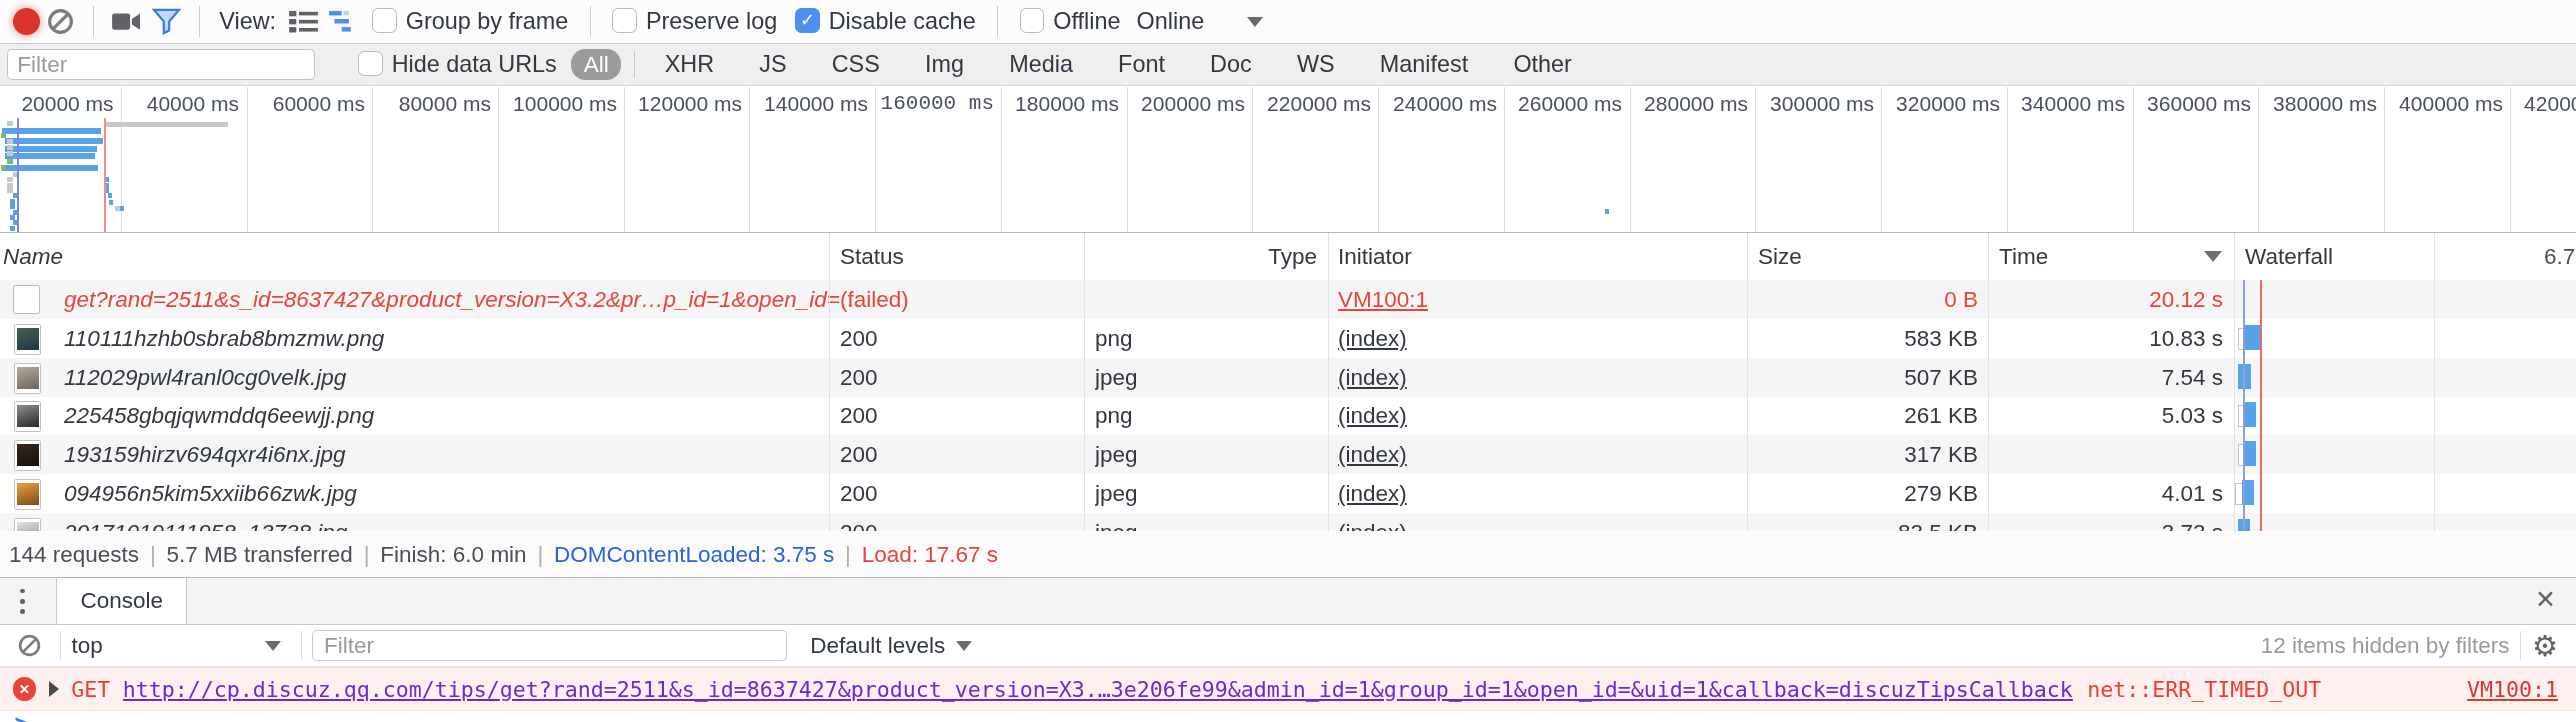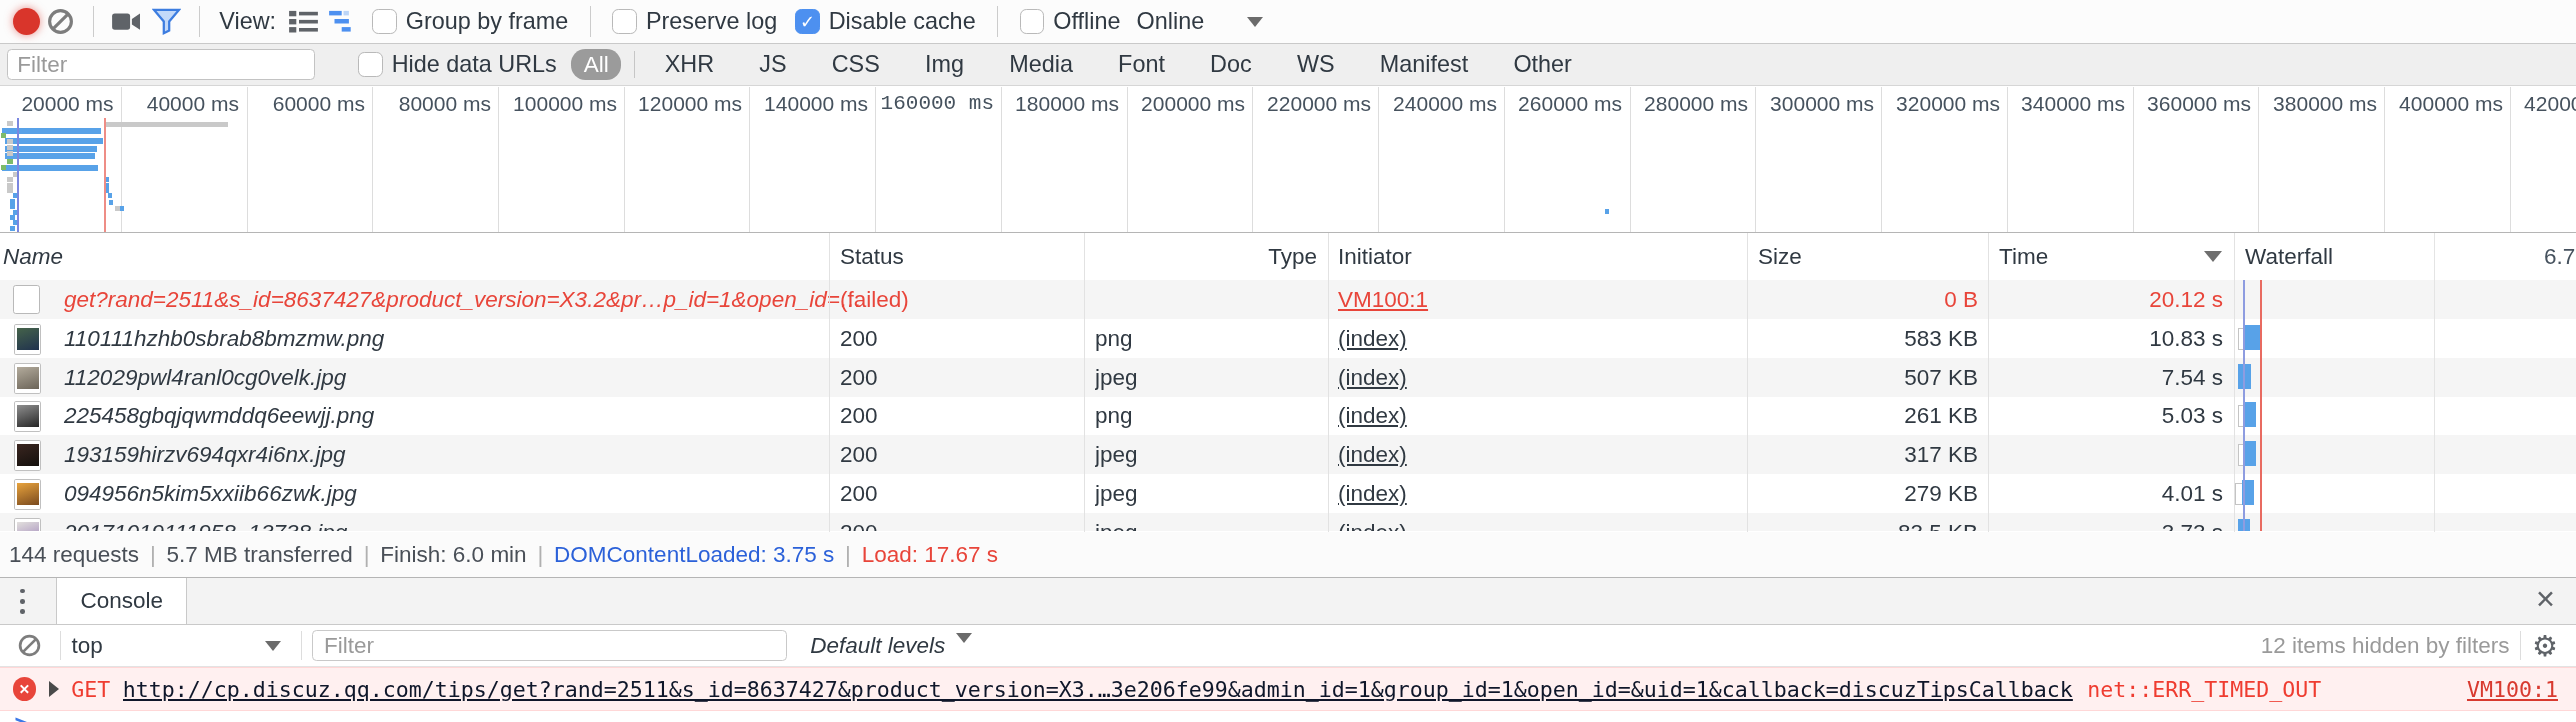--- a/index.html
+++ b/index.html
@@ -6,21 +6,21 @@
   #app{position:relative;width:2576px;height:723px;overflow:hidden;background:#fff;
        font-family:"Liberation Sans","DejaVu Sans",sans-serif;color:#303942;}
   .abs{position:absolute;}
   
   #toolbar{left:0;top:0;width:2576px;height:43px;background:#fcfcfc;border-bottom:0.9px solid #c9c9c9;
            display:flex;align-items:center;}
   .tsep{width:0.9px;height:31px;background:#ccc;margin:0 12.6px;}
   .icon-btn{display:flex;align-items:center;justify-content:center;height:40px;min-width:40px;}
   #rec-dot{width:27px;height:27px;border-radius:50%;background:#d9352b;box-shadow:0 0 9px rgba(217,53,43,.55);margin-left:12.6px;}
   .tlabel{font-size:23.4px;color:#303942;margin:0 7.2px;white-space:nowrap;}
-  .cb{display:flex;align-items:center;margin:7px 9px;white-space:nowrap;}
+  .cb{display:flex;margin:7px 9px;white-space:nowrap;}
   .cbbox{width:22.5px;height:22.5px;border:1.8px solid #b9b9b9;border-radius:6.3px;background:#fff;margin-right:9px;
          display:flex;align-items:center;justify-content:center;font-size:18px;color:#fff;flex:0 0 auto;}
   .cb.checked .cbbox{background:#4d90f0;border-color:#4d90f0;}
   .cb.checked .cbbox::after{content:"✓";font-weight:bold;}
   .cblabel{font-size:23.4px;color:#303942;}
   .dd-arrow{width:0;height:0;border-left:8px solid transparent;border-right:8px solid transparent;
             border-top:10.8px solid #6b6b6b;margin:0 9px;}
   
   #filterbar{left:0;top:44px;width:2576px;height:41px;background:#efefef;border-bottom:0.9px solid #d6d6d6;
              display:flex;align-items:center;}
@@ -70,34 +70,34 @@
   #console-tab{position:absolute;left:56px;top:0;height:46px;padding:0 23.4px;background:#fff;
      border-left:0.9px solid #c9c9c9;border-right:0.9px solid #c9c9c9;line-height:46px;font-size:22.5px;color:#303942;}
   #drawer-close{position:absolute;right:20px;top:7.2px;font-size:25px;color:#5f6368;}
   #console-toolbar{left:0;top:625px;width:2576px;height:41px;background:#fff;border-bottom:0.9px solid #e3e3e3;
                    display:flex;align-items:center;}
   .csep{width:0.9px;height:29px;background:#ddd;margin:0 10.8px;}
   #ctx-select{display:flex;align-items:center;font-size:22.5px;color:#303942;}
   #console-filter-input{width:451px;height:29px;border:0.9px solid #c9c9c9;border-radius:4.5px;font-size:22.5px;
       padding:0 10.8px;color:#303942;font-family:inherit;}
   #console-filter-input::placeholder{color:#9a9a9a;}
-  #levels{display:flex;align-items:flex-start;font-size:22.5px;color:#303942;margin-left:23.4px;font-style:italic;}
+  #levels{display:flex;align-items:center;font-size:22.5px;color:#303942;margin-left:23.4px;}
   #hidden-status{margin-left:auto;font-size:22.5px;color:#9a9a9a;}
   #gear-icon{font-size:29px;color:#5f6368;margin:0 18px 0 0;}
   
   #console-msg{left:0;top:667px;width:2576px;height:42px;background:#fff0f0;border-top:0.9px solid #ffd7d7;
       border-bottom:0.9px solid #ffd7d7;display:flex;align-items:center;
       font-family:"DejaVu Sans Mono","Liberation Mono",monospace;font-size:21.6px;}
   #err-badge{width:23.4px;height:23.4px;border-radius:50%;background:#e8453a;color:#fff;font-size:13.5px;font-weight:bold;
       display:flex;align-items:center;justify-content:center;margin:0 12.6px 0 12.6px;flex:0 0 auto;
       font-family:"Liberation Sans",sans-serif;}
   #err-expand{width:0;height:0;border-top:8px solid transparent;border-bottom:8px solid transparent;
       border-left:10.8px solid #4a4a4a;margin-right:12.6px;flex:0 0 auto;}
   .err-method{color:#ef3c30;margin-right:12.6px;}
-  .err-url{color:#0f172a;text-decoration:underline;white-space:nowrap;overflow:hidden;}
+  .err-url{color:#6d28d9;text-decoration:underline;white-space:nowrap;overflow:hidden;}
   .err-text{color:#ef3c30;margin-left:14.4px;white-space:nowrap;}
   .err-src{margin-left:auto;margin-right:18px;color:#d83a2f;text-decoration:underline;}
   #prompt{left:0;top:710px;width:2576px;height:12.6px;overflow:hidden;}
   #prompt-chevron{position:absolute;left:14.4px;top:0px;color:#3b78e7;font-size:24px;font-weight:bold;}
   svg{display:block;}
 </style>
 </head>
 <body>
 
 <div id="app">

